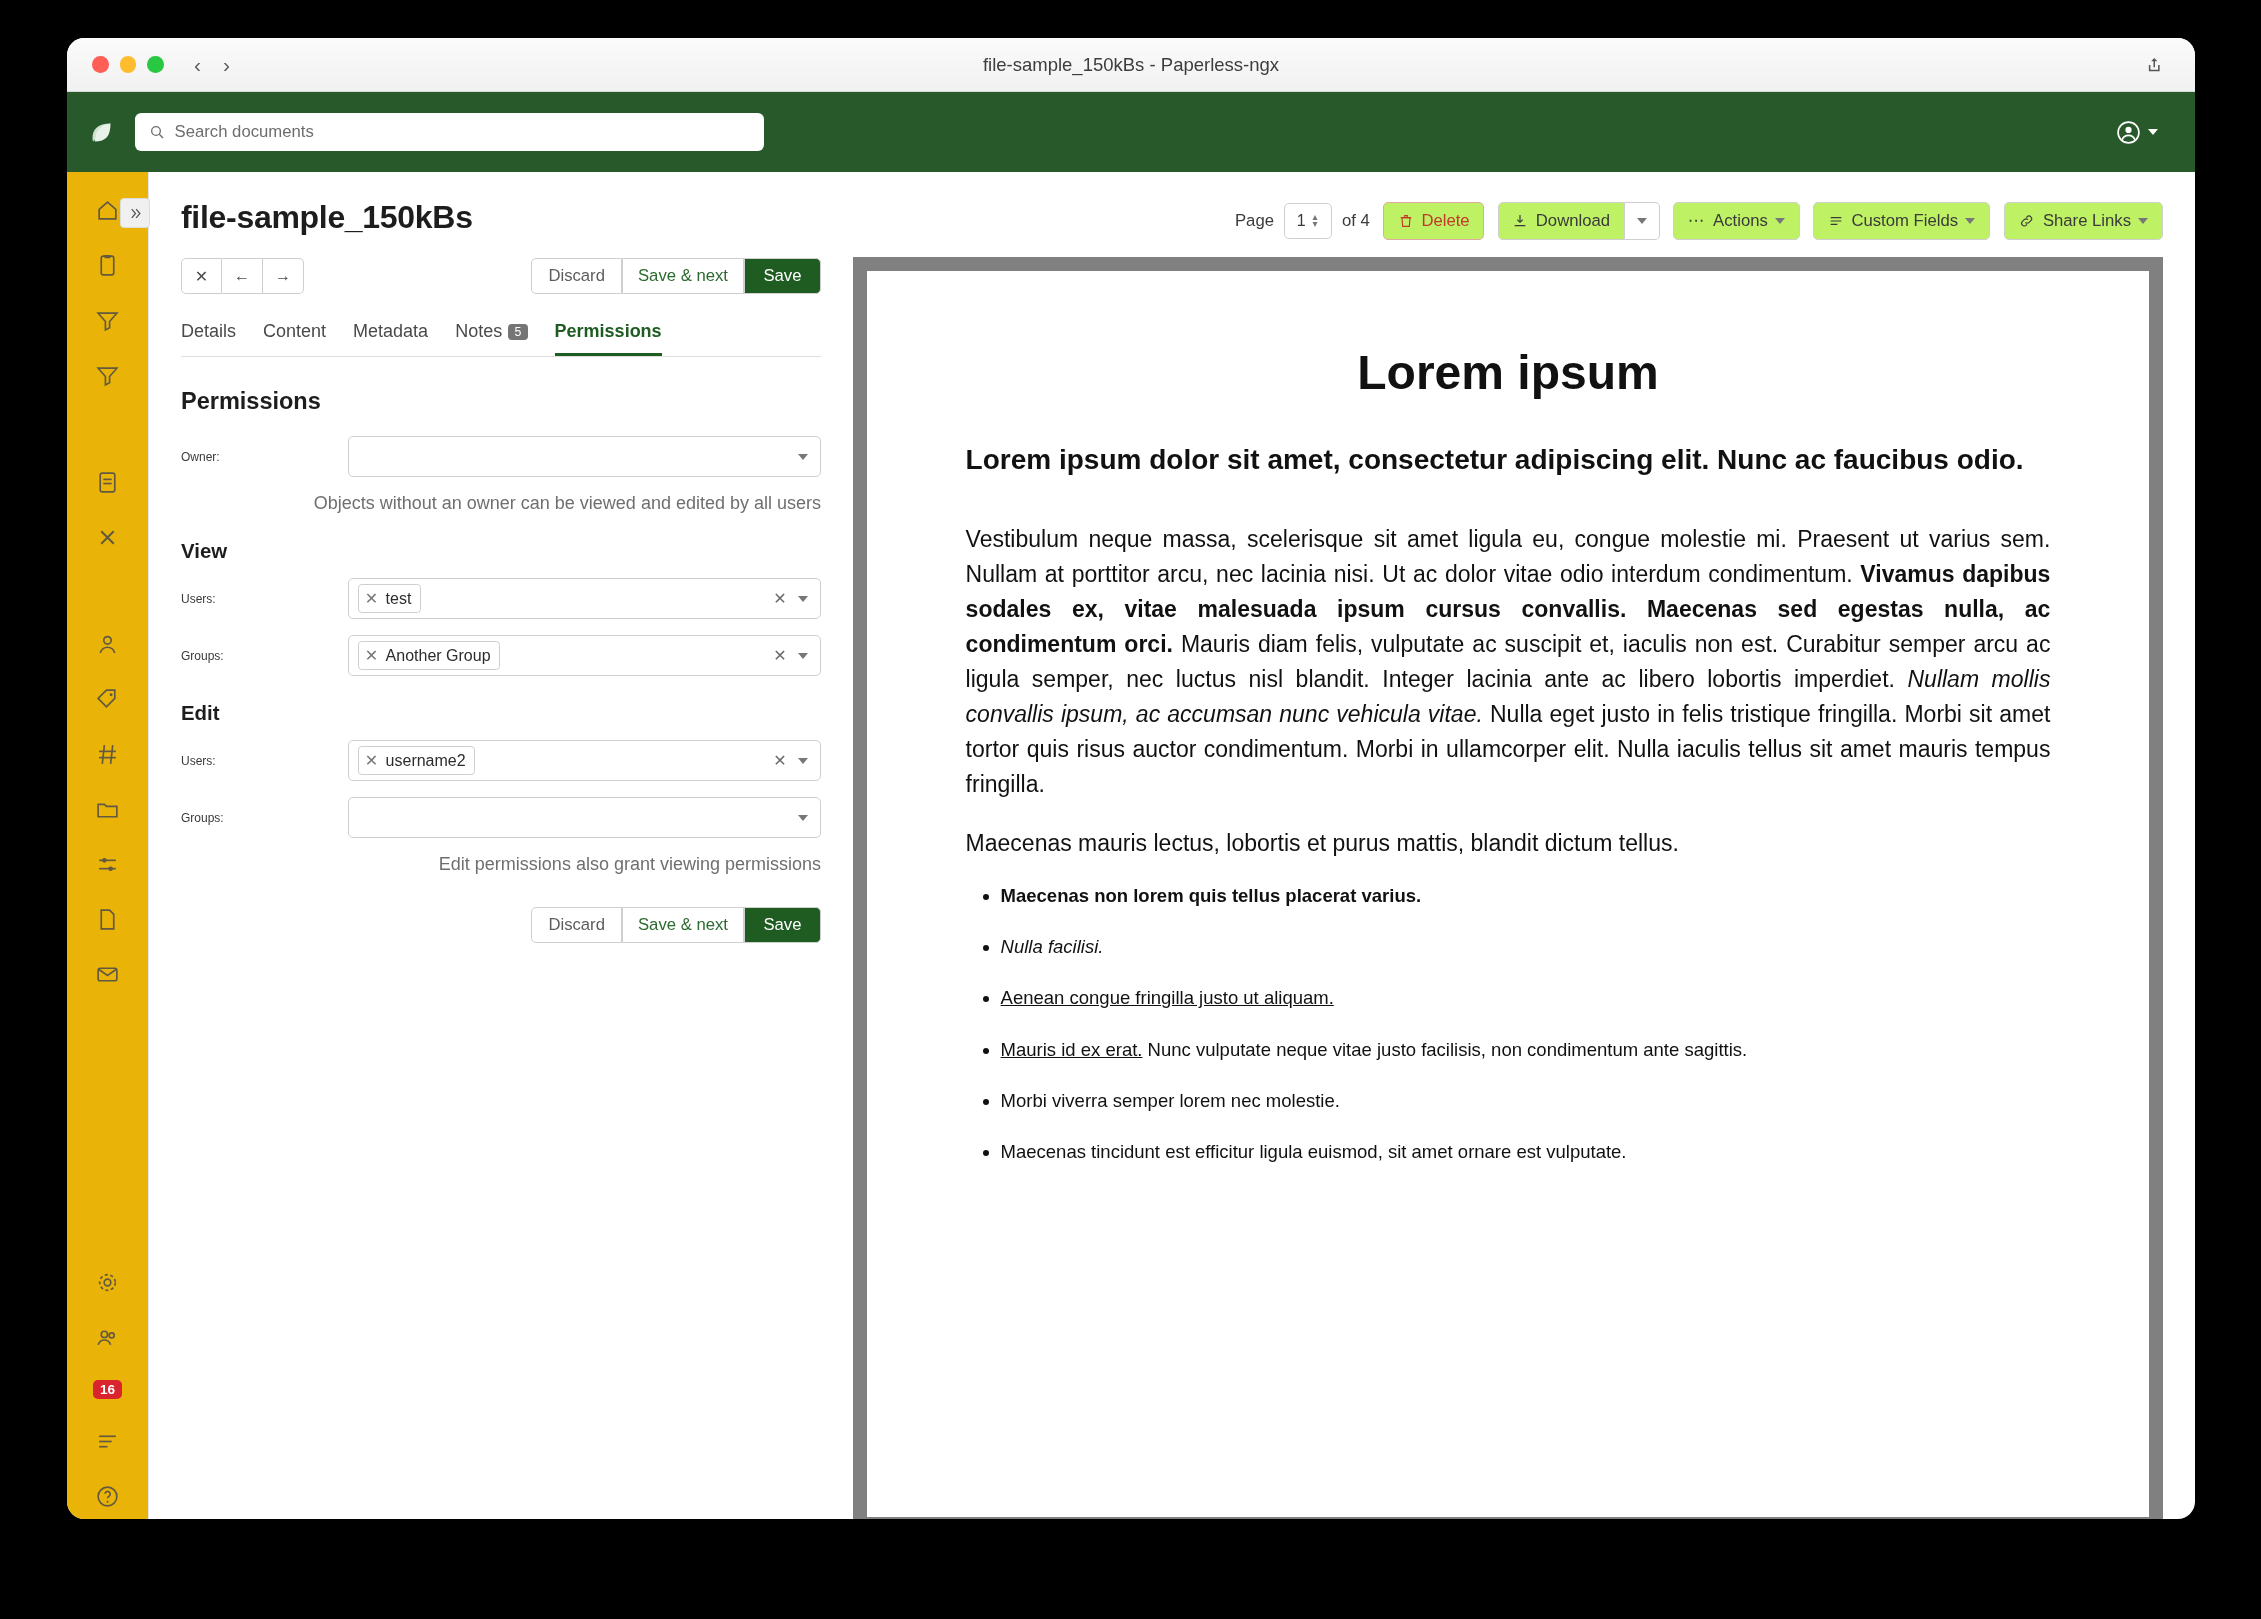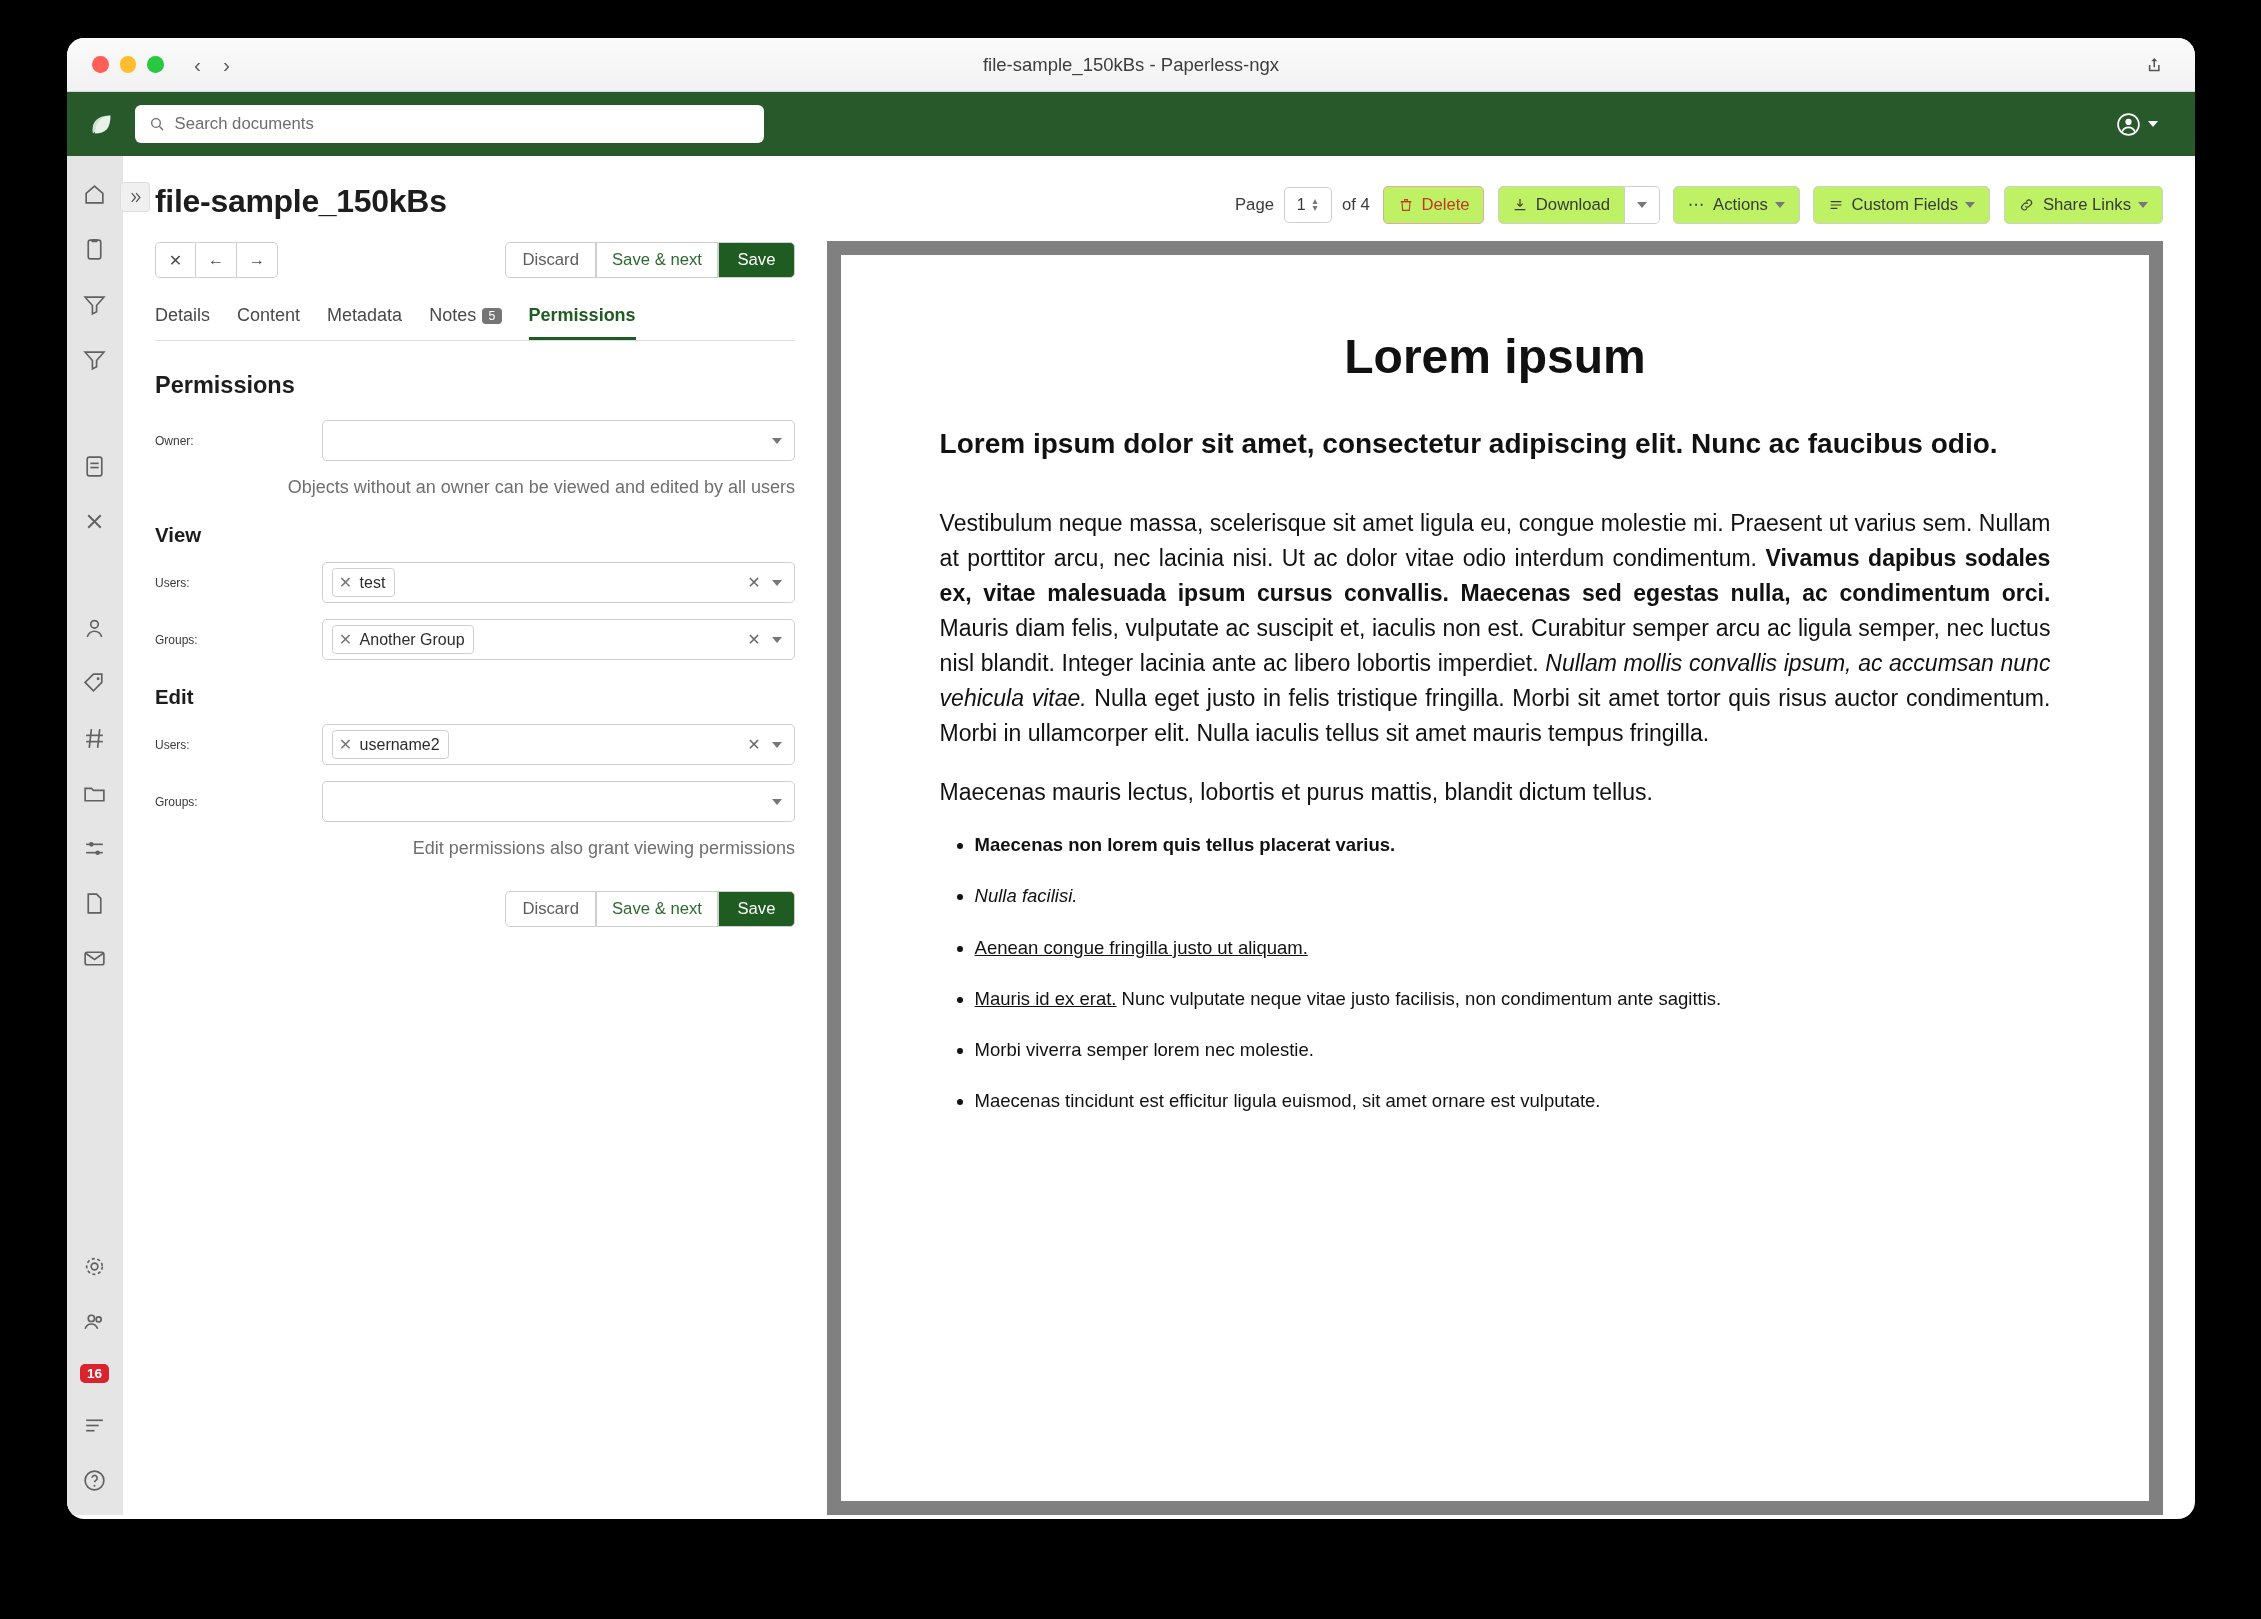--- a/index.html
+++ b/index.html
@@ -36,39 +36,39 @@
   .win-title {
     position: absolute; left: 0; right: 0; text-align: center;
     font-size: 18.5px; color: #3d3d3d;
   }
   .share-ico {
     position: absolute; right: 32px; top: 50%; transform: translateY(-50%);
     width: 18.5px; height: 21px;
   }
   
   .appbar {
-    height: 64px; background: #28592a;
+    height: 80px; background: #28592a;
     display: flex; align-items: center;
     position: relative;
   }
   .leaf {
     width: 68px; display: flex; align-items: center; justify-content: center;
   }
   .searchbox {
     width: 629px; height: 38px; background: #fff; border-radius: 6.2px;
     display: flex; align-items: center; padding: 0 13.6px; gap: 10px;
     color: #6d6d6d; font-size: 16.7px;
   }
   .user-chip {
     position: absolute; right: 37px; display: flex; align-items: center; gap: 7.4px;
     color: #fff;
   }
   
   .body-row { display: flex; height: calc(100% - 54px - 68px); }
-  .railwrap { position: relative; width: 56px; background: #e5e5e5; border-right: 0.6px solid #e4e4e4; }
+  .railwrap { position: relative; width: 82px; background: #eab308; border-right: 0.6px solid #e4e4e4; }
   .rail {
     display: flex; flex-direction: column; align-items: center;
     padding-top: 26px; gap: 30px; height: 100%;
     color: #4a4a4a;
   }
   .rail .spacer { flex: 1; }
   .rail-ico { width: 25px; height: 25px; opacity: .85; position: relative; }
   .badge-count {
     background: #d9232d; color: #fff; font-size: 13.6px; border-radius: 5px;
     padding: 1.9px 7.4px; font-weight: bold;

